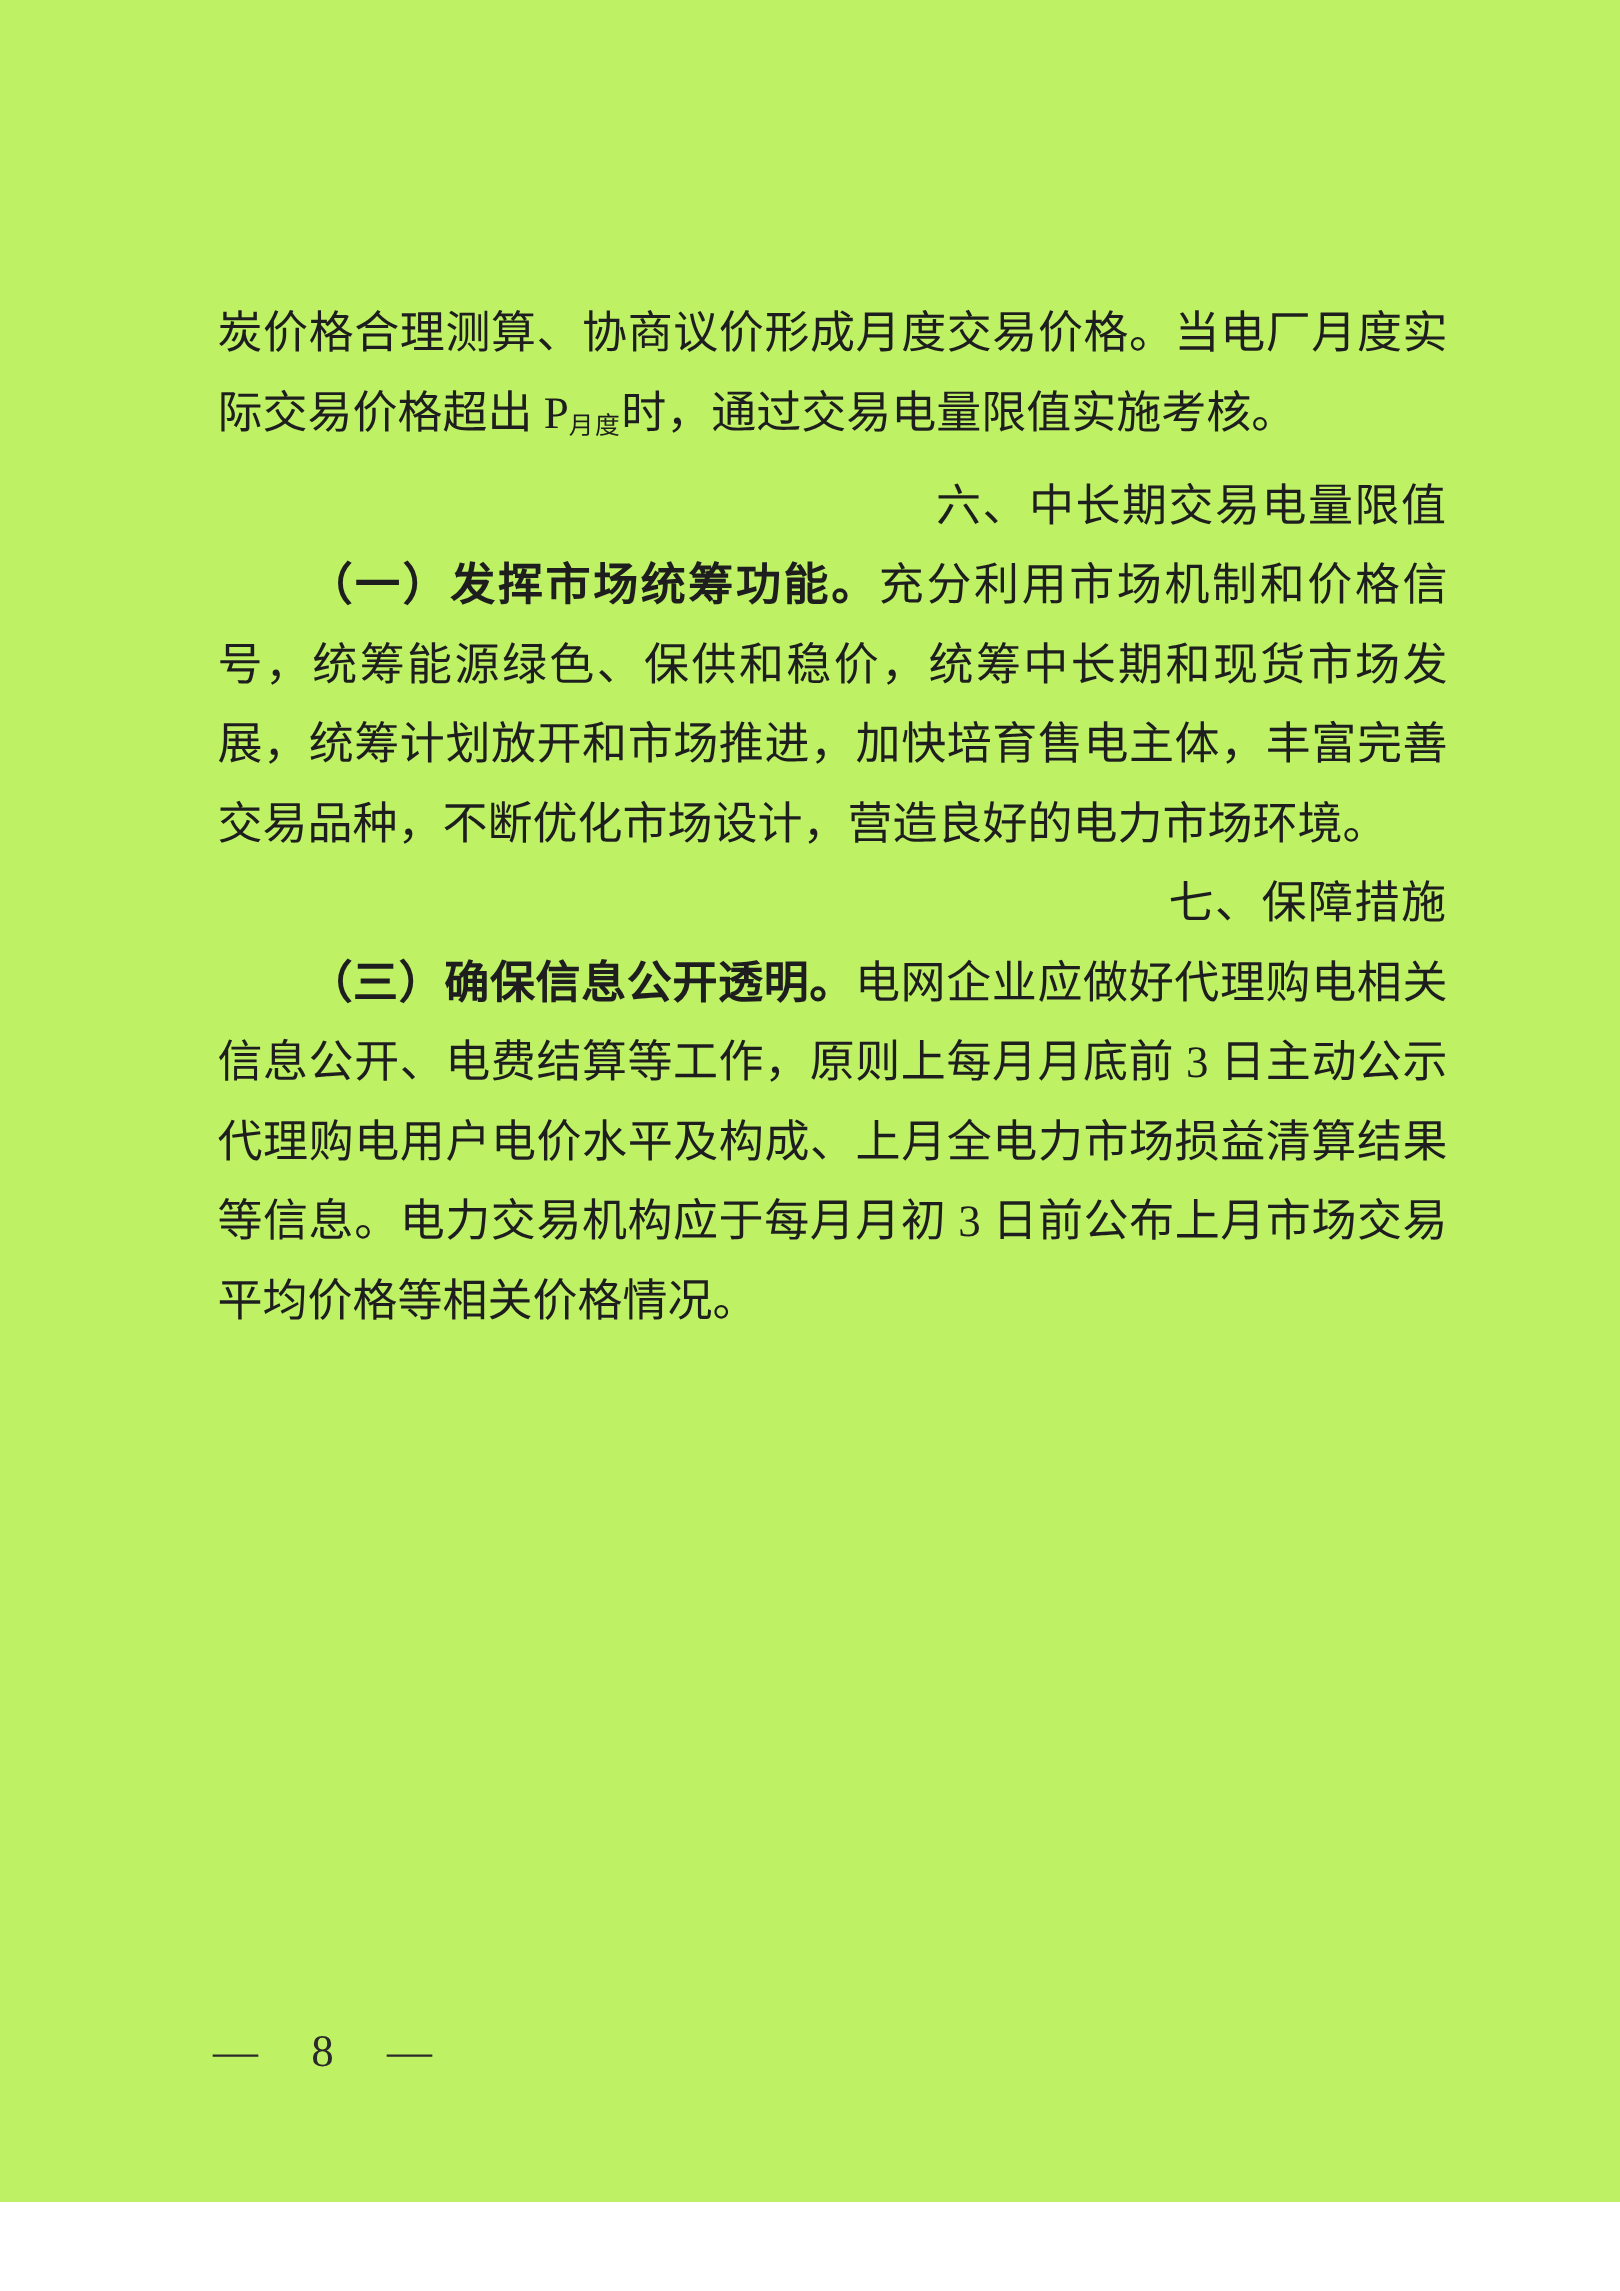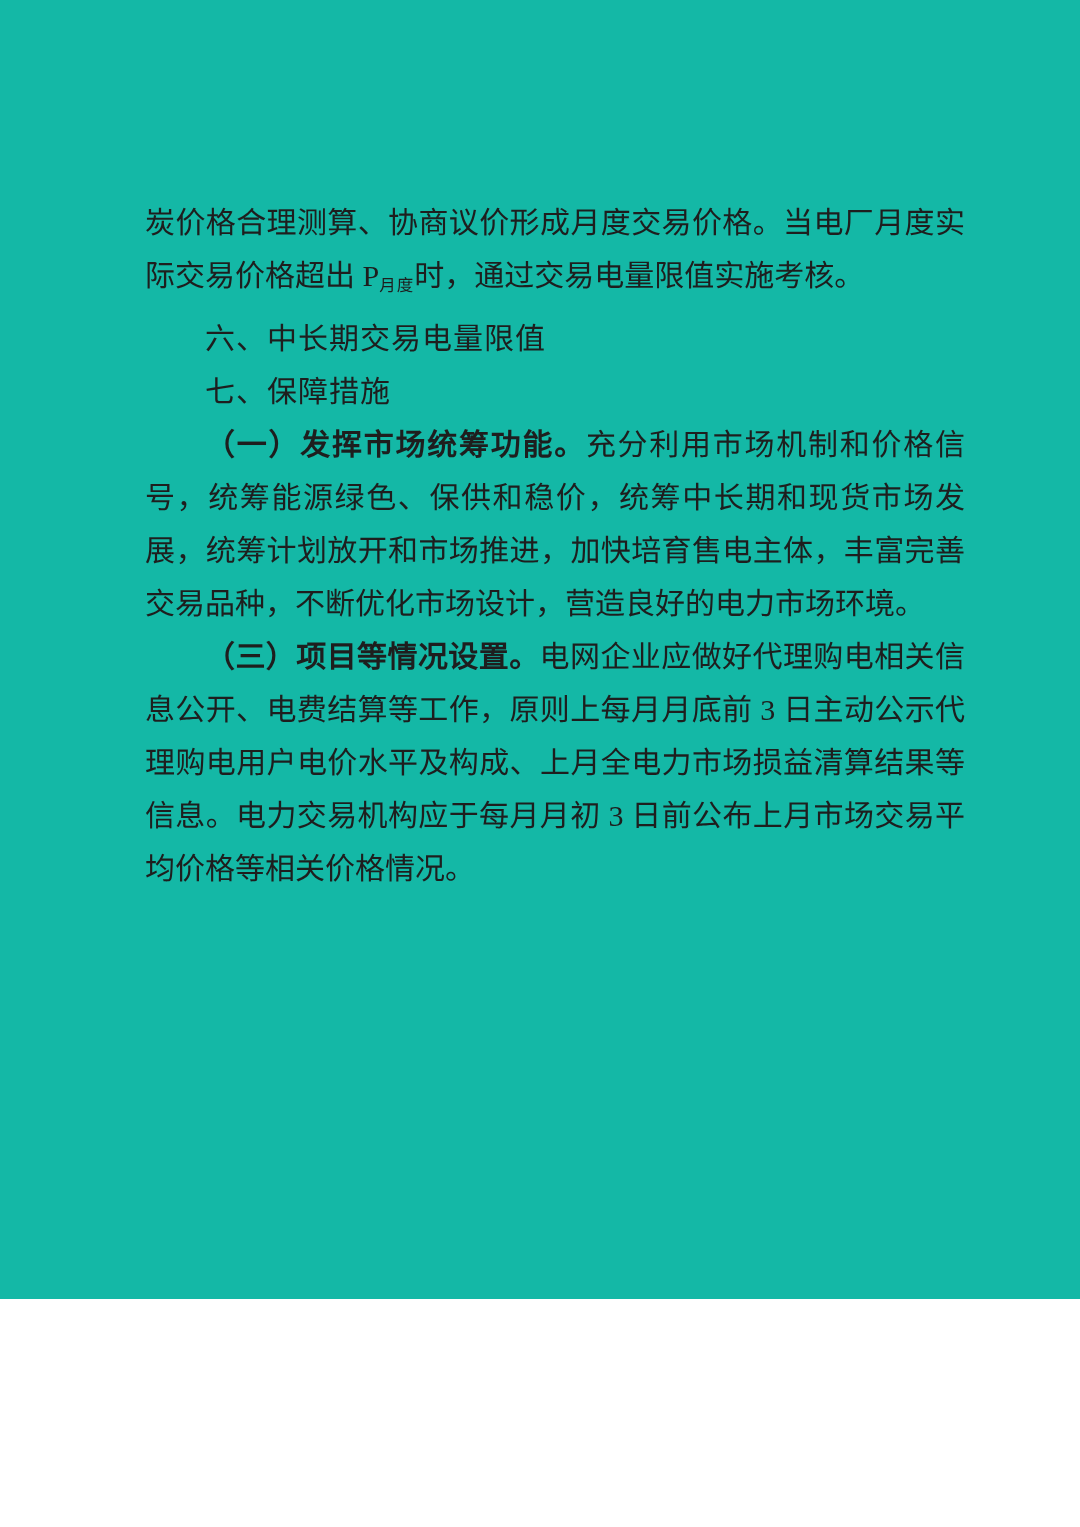--- a/index.html
+++ b/index.html
@@ -3,22 +3,22 @@
 <meta charset="utf-8">
 <style>
   html, body {
     margin: 0;
     padding: 0;
     background: #ffffff;
   }
   .page {
     position: relative;
     width: 1080px;
-    height: 1299px;
-    background: #14b8a6;
+    height: 1468px;
+    background: #bef264;
     color: #1e1e1e;
     overflow: hidden;
     font-family: "Liberation Serif", "DejaVu Serif", serif;
   }
   .doc-content {
     position: absolute;
     left: 145px;
     top: 196px;
     width: 820px;
     font-size: 30px;
@@ -28,21 +28,21 @@
   }
   .block {
     margin: 0;
     padding: 0;
   }
   .block.indent {
     text-indent: 2em;
   }
   .block.heading {
     text-indent: 2em;
-    text-align: left;
+    text-align: right;
     font-family: Liberation Sans, sans-serif;
     font-weight: 700;
     letter-spacing: 1px;
   }
   .run.normal {
     font-weight: 400;
   }
   .run.bold-lead {
     font-weight: 700;
   }
@@ -62,18 +62,18 @@
     font-family: "Liberation Serif", "DejaVu Serif", serif;
   }
 </style>
 </head>
 <body>
 
 <div class="page">
   <div class="doc-content">
       <p class="block paragraph"><span class="run normal">炭价格合理测算、协商议价形成月度交易价格。当电厂月度实际交易价格超出 P</span><span class="run subscript">月度</span><span class="run normal">时，通过交易电量限值实施考核。</span></p>
       <p class="block heading indent"><span class="run normal">六、中长期交易电量限值</span></p>
+      <p class="block paragraph indent"><span class="run bold-lead">（一）发挥市场统筹功能。</span><span class="run normal">充分利用市场机制和价格信号，统筹能源绿色、保供和稳价，统筹中长期和现货市场发展，统筹计划放开和市场推进，加快培育售电主体，丰富完善交易品种，不断优化市场设计，营造良好的电力市场环境。</span></p>
       <p class="block heading indent"><span class="run normal">七、保障措施</span></p>
-      <p class="block paragraph indent"><span class="run bold-lead">（一）发挥市场统筹功能。</span><span class="run normal">充分利用市场机制和价格信号，统筹能源绿色、保供和稳价，统筹中长期和现货市场发展，统筹计划放开和市场推进，加快培育售电主体，丰富完善交易品种，不断优化市场设计，营造良好的电力市场环境。</span></p>
-      <p class="block paragraph indent"><span class="run bold-lead">（三）项目等情况设置。</span><span class="run normal">电网企业应做好代理购电相关信息公开、电费结算等工作，原则上每月月底前 3 日主动公示代理购电用户电价水平及构成、上月全电力市场损益清算结果等信息。电力交易机构应于每月月初 3 日前公布上月市场交易平均价格等相关价格情况。</span></p>
+      <p class="block paragraph indent"><span class="run bold-lead">（三）确保信息公开透明。</span><span class="run normal">电网企业应做好代理购电相关信息公开、电费结算等工作，原则上每月月底前 3 日主动公示代理购电用户电价水平及构成、上月全电力市场损益清算结果等信息。电力交易机构应于每月月初 3 日前公布上月市场交易平均价格等相关价格情况。</span></p>
     </div>
   <div class="page-footer">— 8 —</div>
 </div>
 
 </body></html>

